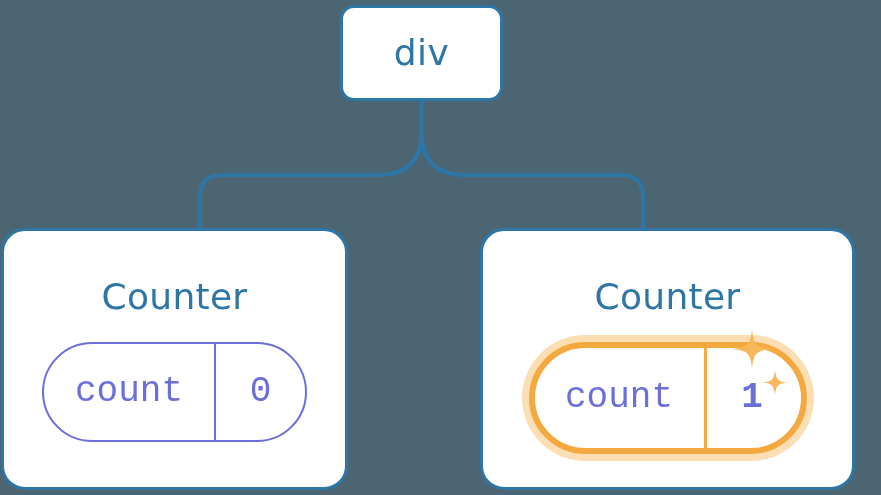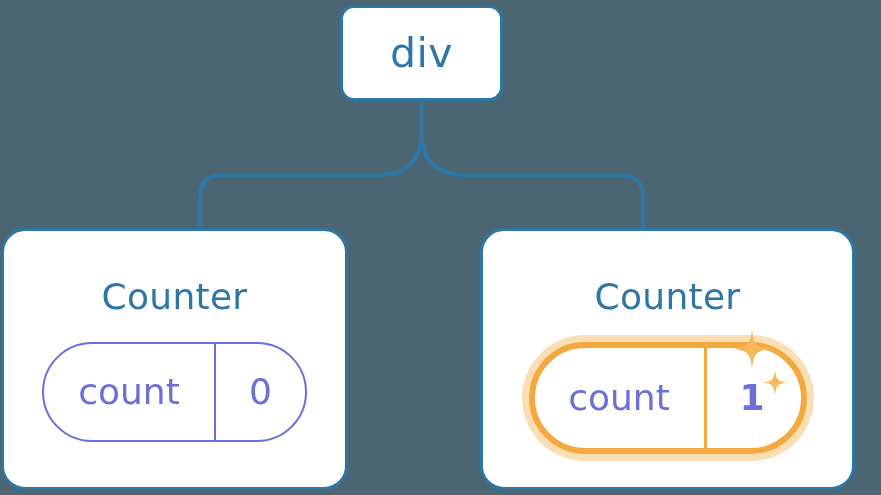--- a/index.html
+++ b/index.html
@@ -39,21 +39,21 @@
     height: 96px;
     background: #FFFFFF;
     border: 3px solid #2E76A5;
     border-radius: 14px;
     box-sizing: border-box;
     display: flex;
     align-items: center;
     justify-content: center;
   }
   .root-label {
-    font-size: 41px;
+    font-size: 36px;
     color: #2E76A5;
     letter-spacing: 0.5px;
     line-height: 1;
   }
 
   
   .card {
     position: absolute;
     top: 228px;
     height: 262px;
@@ -101,20 +101,21 @@
     width: 278px;
     height: 112px;
     border: 6px solid #F3A93F;
     box-shadow: 0 0 0 7px #FBDEB3;
   }
   .pill-key, .pill-val {
     display: flex;
     align-items: center;
     justify-content: center;
     box-sizing: border-box;
+    font-family: Liberation Mono, monospace;
   }
   .pill-plain .pill-key {
     width: 172px;
     border-right: 2px solid #6A6FDA;
   }
   .pill-plain .pill-val { width: 89px; }
   .pill-highlight .pill-key {
     width: 172px;
     border-right: 3px solid #F3A93F;
   }

